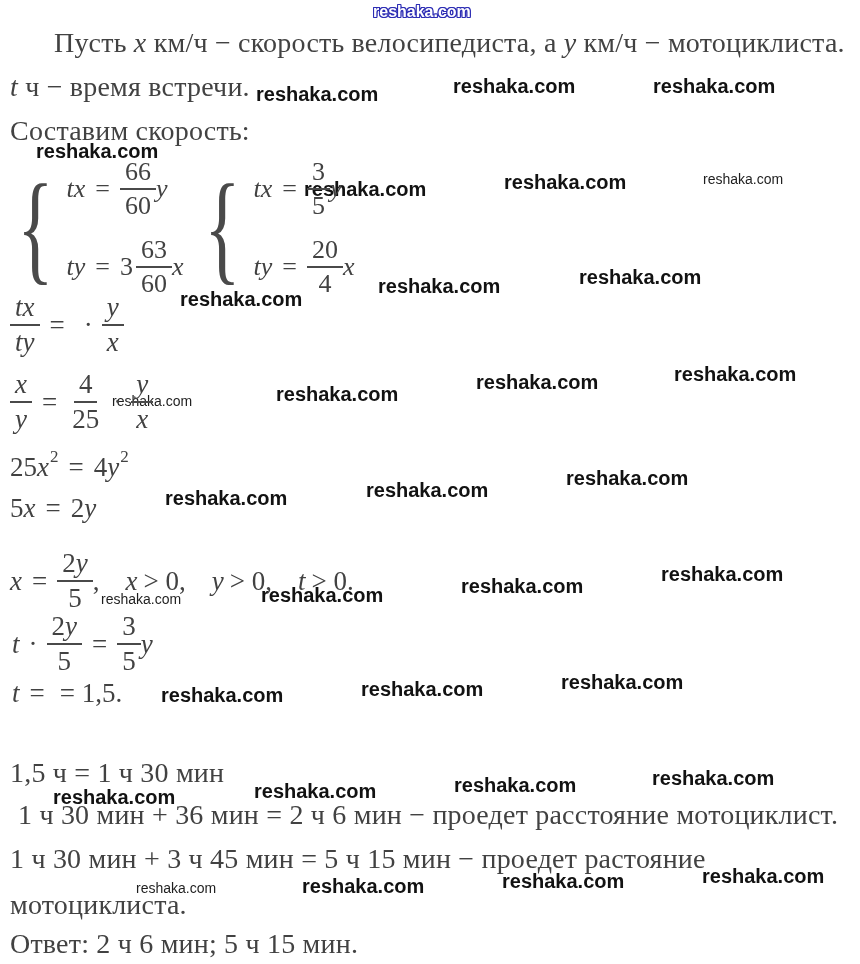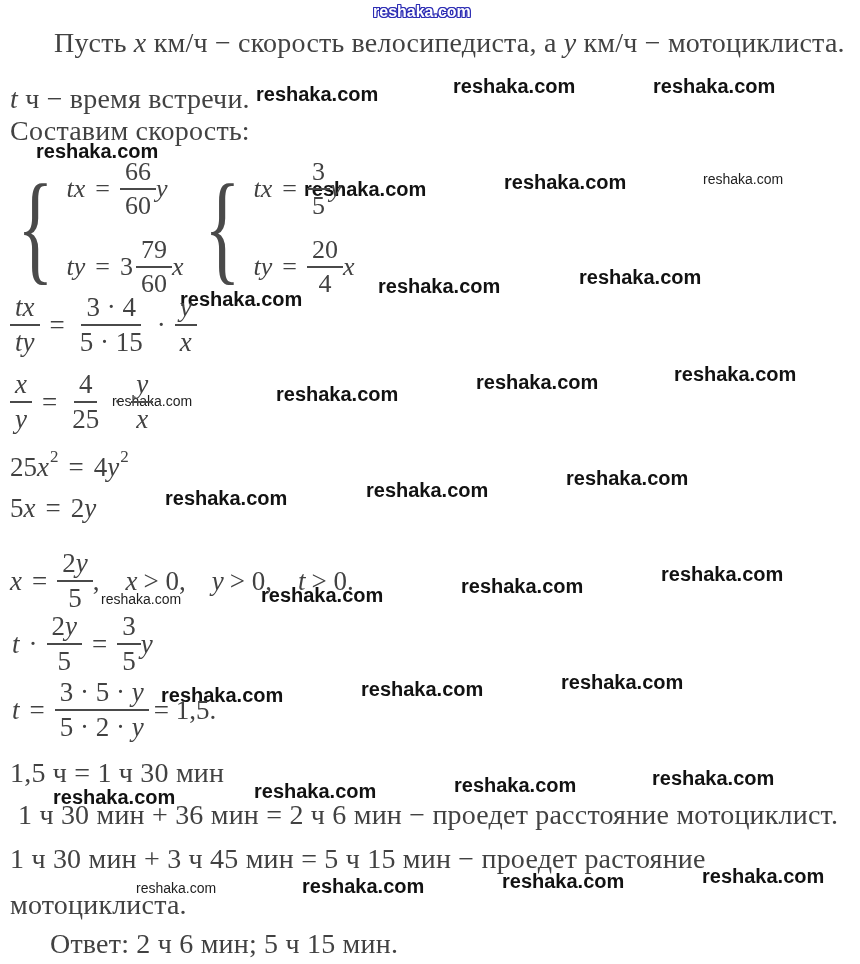--- a/index.html
+++ b/index.html
@@ -79,21 +79,21 @@
     <div class="wm bold" style="left: 702px; top: 866px;">reshaka.com</div>
     <div class="wm bold" style="left: 502px; top: 871px;">reshaka.com</div>
     <div class="wm bold" style="left: 302px; top: 876px;">reshaka.com</div>
     <div class="wm small" style="left: 136px; top: 881px;">reshaka.com</div>
   </div>
 
 <div class="line txt" style="left:18px;top:27px;margin-left:36px;">
   <span>Пусть </span><span class="it">x</span><span>  км/ч − скорость велосипедиста, а </span><span class="it">y</span><span>  км/ч − мотоциклиста.</span>
 </div>
 
-<div class="line txt" style="left:10px;top:83px;">
+<div class="line txt" style="left:10px;top:71px;">
   <span class="it">t</span><span> ч − время встречи.</span>
 </div>
 
 <div class="line txt" style="left:10px;top:115px;">
   <span>Составим скорость:</span>
 </div>
 
 <div class="line system" style="left:6px;top:158px;">
   <span class="brace">{</span>
   <div class="sys-rows">
@@ -104,21 +104,21 @@
           <span class="num">66</span>
           <span class="den">60</span>
         </span>
       <span class="it">y</span>
     </div>
     <div class="srow">
       <span class="it">ty</span>
       <span class="eq">=</span>
       <span class="pre">3</span>
       <span class="frac">
-          <span class="num">79</span>
+          <span class="num">63</span>
           <span class="den">60</span>
         </span>
       <span class="it">x</span>
     </div>
   </div>
 </div>
 
 <div class="line system" style="left:193px;top:158px;">
   <span class="brace">{</span>
   <div class="sys-rows">
@@ -142,24 +142,20 @@
     </div>
   </div>
 </div>
 
 <div class="line mrow" style="left:10px;top:293px;">
   <span class="frac">
       <span class="num it">tx</span>
       <span class="den it">ty</span>
     </span>
   <span class="eq">=</span>
-  <span class="frac">
-      <span class="num">3 · 4</span>
-      <span class="den">5 · 15</span>
-    </span>
   <span class="dot">·</span>
   <span class="frac">
       <span class="num it">y</span>
       <span class="den it">x</span>
     </span>
 </div>
 
 <div class="line mrow" style="left:10px;top:370px;">
   <span class="frac">
       <span class="num it">x</span>
@@ -222,38 +218,34 @@
   <span class="frac">
       <span class="num">3</span>
       <span class="den">5</span>
     </span>
   <span class="it">y</span>
 </div>
 
 <div class="line mrow" style="left:12px;top:678px;">
   <span class="it">t</span>
   <span class="eq">=</span>
-  <span class="frac">
-      <span class="num"><span>3 · 5 · </span><span class="it">y</span></span>
-      <span class="den"><span>5 · 2 · </span><span class="it">y</span></span>
-    </span>
   <span class="res">= 1,5.</span>
 </div>
 
 <div class="line txt" style="left:10px;top:757px;">
   <span>1,5 ч = 1 ч 30 мин</span>
 </div>
 
 <div class="line txt" style="left:18px;top:799px;">
   <span>1 ч 30 мин + 36 мин = 2 ч 6 мин − проедет расстояние мотоциклист.</span>
 </div>
 
 <div class="line txt" style="left:10px;top:843px;">
   <span>1 ч 30 мин + 3 ч 45 мин = 5 ч 15 мин − проедет растояние</span>
 </div>
 
 <div class="line txt" style="left:10px;top:889px;">
   <span>мотоциклиста.</span>
 </div>
 
-<div class="line txt" style="left:10px;top:928px;margin-left:40px;">
+<div class="line txt" style="left:10px;top:928px;">
   <span>Ответ: 2 ч 6 мин;  5 ч 15 мин.</span>
 </div>
 
 </body></html>

